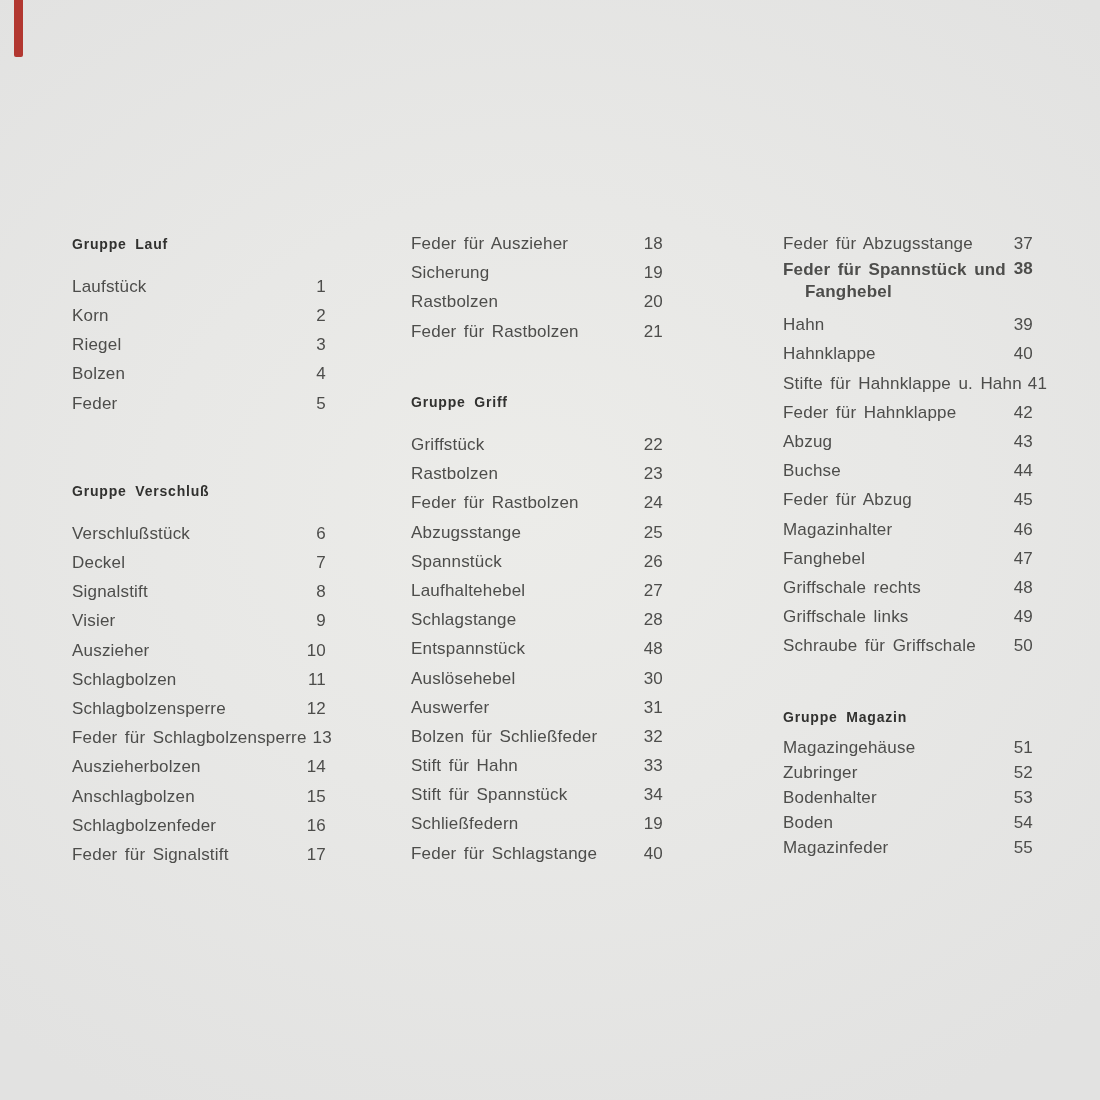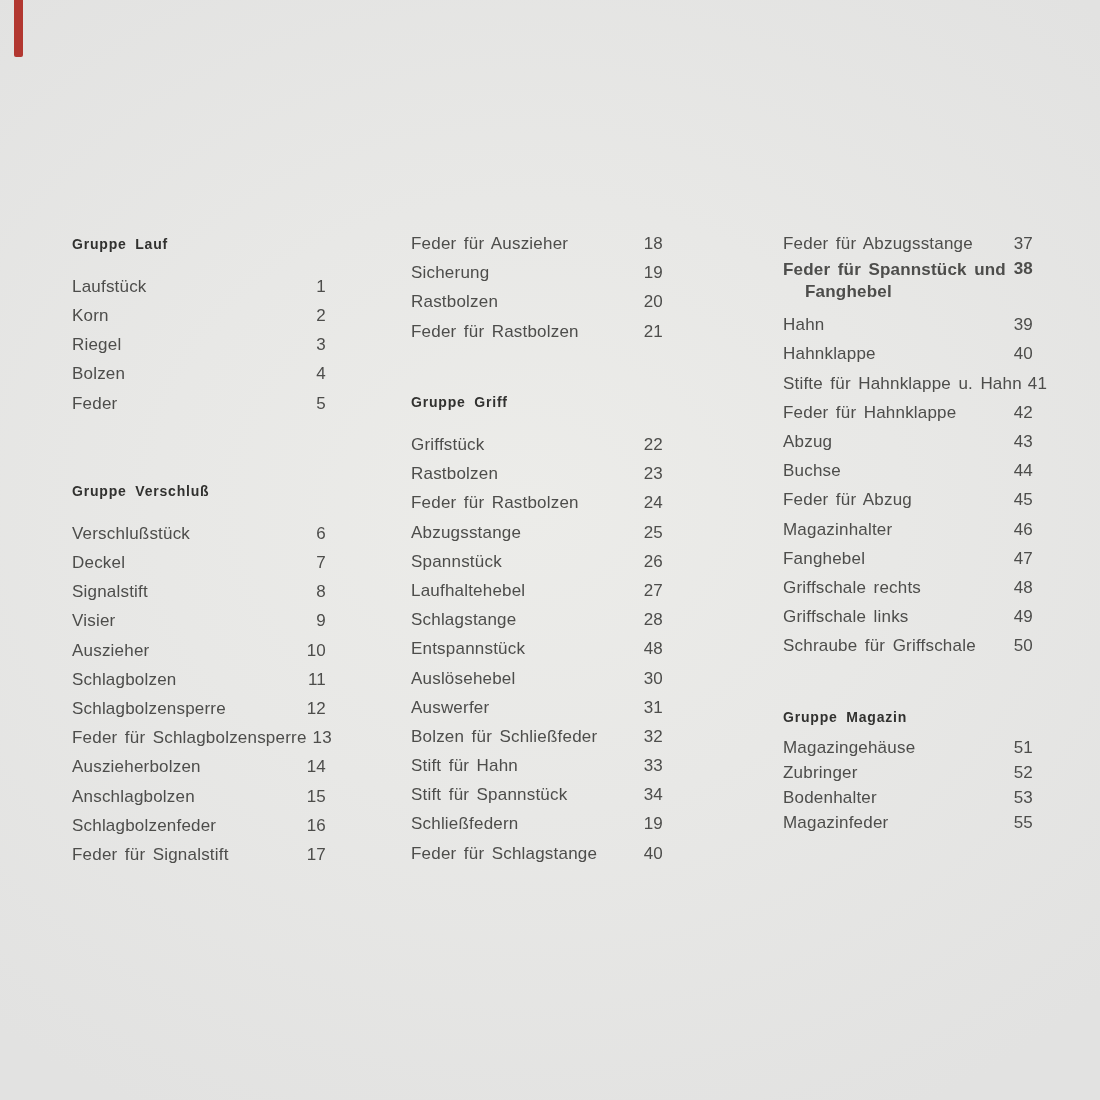--- a/index.html
+++ b/index.html
@@ -301,17 +301,21 @@
       </div>
       <div class="row">
         <div class="label">Zubringer</div>
         <div class="num">52</div>
       </div>
       <div class="row">
         <div class="label">Bodenhalter</div>
         <div class="num">53</div>
       </div>
       <div class="row">
+        <div class="label">Boden</div>
+        <div class="num">54</div>
+      </div>
+      <div class="row">
         <div class="label">Magazinfeder</div>
         <div class="num">55</div>
       </div>
     </div>
   </div>
 
 </body></html>

